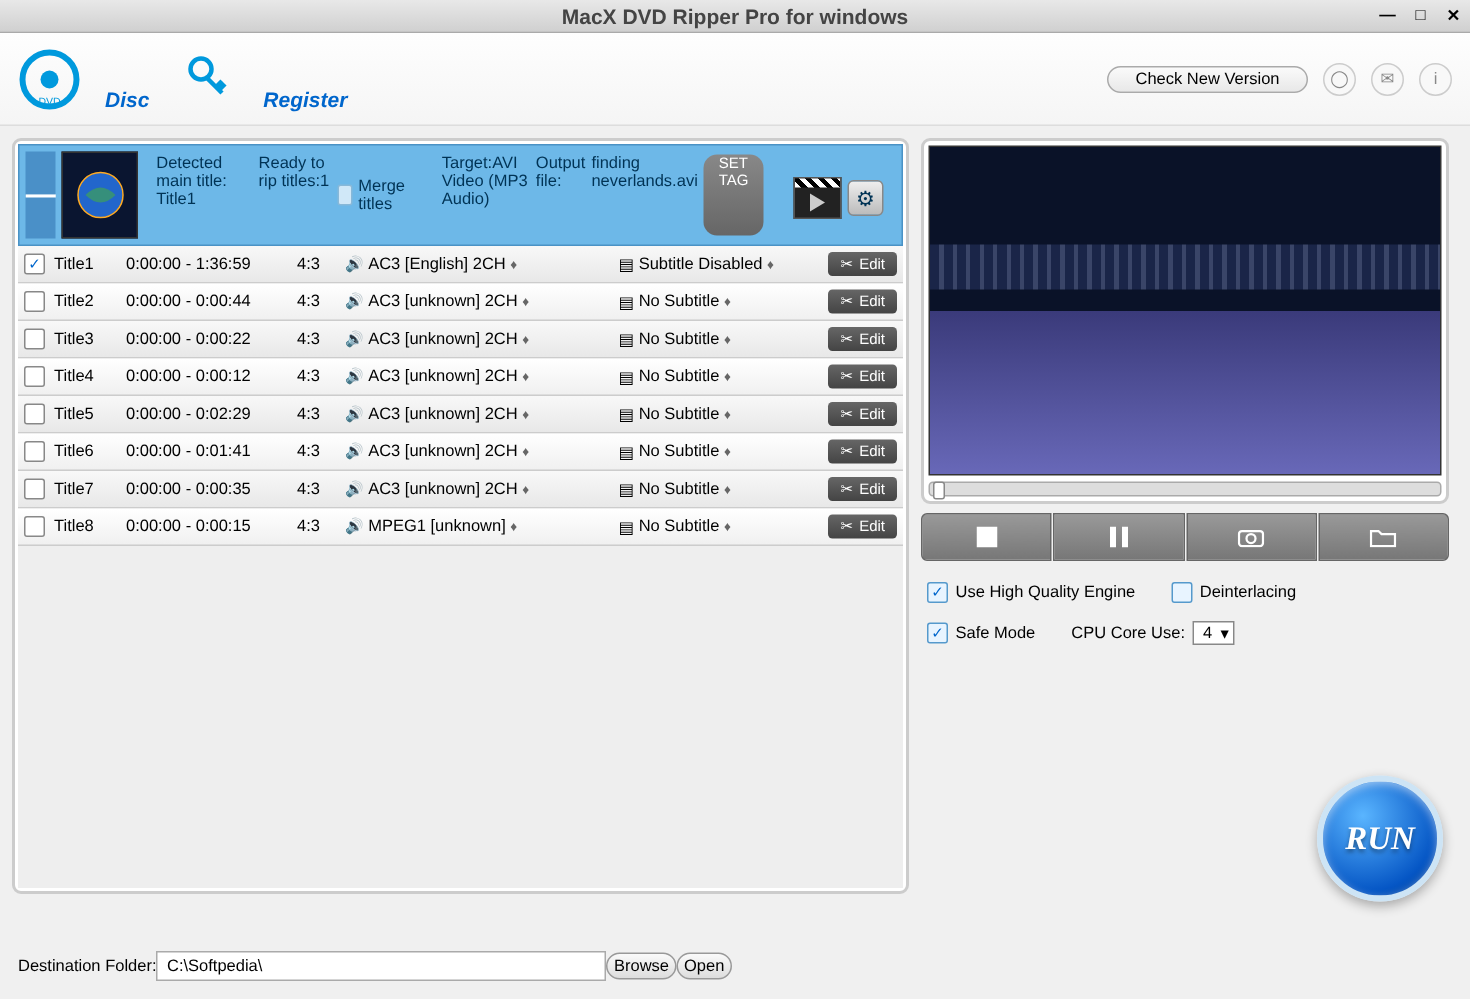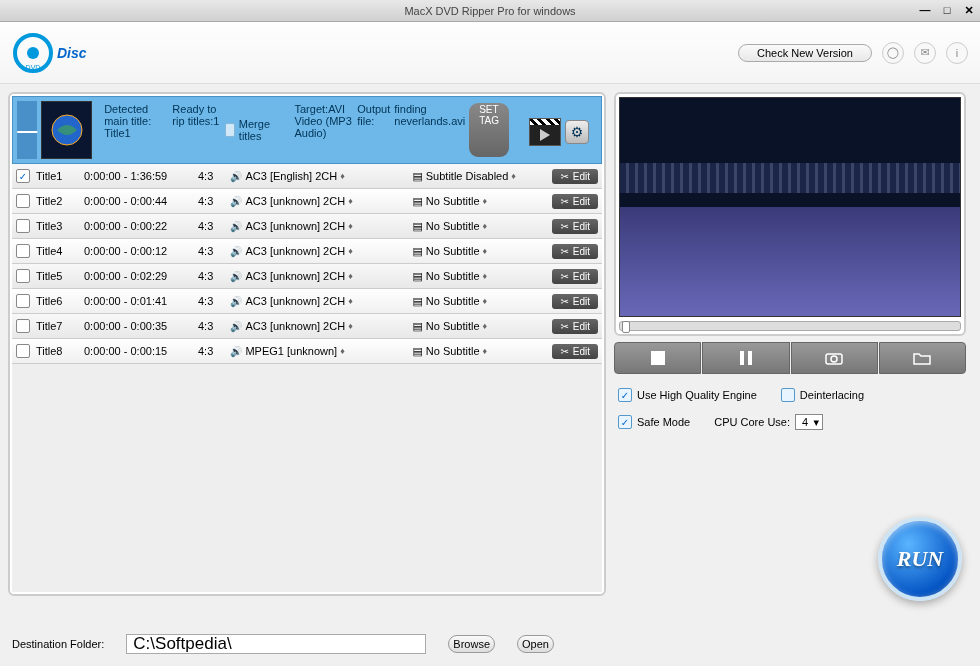--- a/index.html
+++ b/index.html
@@ -1,22 +1,22 @@
 <!DOCTYPE html>
 <html><head>
 <meta charset="utf-8">
 <style>
 * { margin: 0; padding: 0; box-sizing: border-box; font-family: Arial, sans-serif; }
 body { width: 980px; height: 666px; background: #f0f0f0; overflow: hidden; }
 .titlebar { height: 22px; background: linear-gradient(#e8e8e8, #d0d0d0); display: flex; align-items: center; justify-content: center; position: relative; border-bottom: 1px solid #aaa; }
-.titlebar-text { font-size: 11px; font-weight: normal; color: #444; }
+.titlebar-text { font-size: 14px; font-weight: bold; color: #444; }
 .win-controls { position: absolute; right: 4px; display: flex; gap: 8px; }
 .win-btn { width: 14px; height: 14px; font-size: 11px; font-weight: bold; cursor: pointer; text-align: center; }
 .toolbar { height: 62px; background: linear-gradient(#fefefe, #f5f5f5); border-bottom: 1px solid #ddd; display: flex; align-items: center; padding: 0 12px; gap: 18px; }
-.tb-item { display: flex; align-items: center; gap: 3px; cursor: pointer; }
+.tb-item { display: flex; align-items: flex-end; gap: 16px; cursor: pointer; }
 .tb-icon { width: 42px; height: 42px; display: flex; align-items: center; justify-content: center; }
 .tb-label { font-size: 14px; color: #0066cc; font-style: italic; font-weight: bold; }
 .tb-right { margin-left: auto; display: flex; align-items: center; gap: 10px; justify-content: flex-end; }
 .check-version { background: linear-gradient(#fafafa,#e8e8e8); border: 1px solid #aaa; border-radius: 11px; padding: 2px 18px; font-size: 11px; cursor: pointer; }
 .mini-btn { width: 22px; height: 22px; border-radius: 50%; border: 1px solid #ccc; background: #f8f8f8; display: flex; align-items: center; justify-content: center; font-size: 11px; cursor: pointer; color: #888; }
 .main { display: flex; padding: 8px; gap: 8px; height: 520px; }
 .left-panel { width: 598px; background: #fff; border: 2px solid #ccc; border-radius: 6px; padding: 2px; display: flex; flex-direction: column; }
 .info-header { background: #6db8e8; display: flex; padding: 4px; gap: 4px; border: 1px solid #4a92c5; }
 .collapse-btn { width: 36px; background: #4a90c8; display: flex; align-items: center; justify-content: center; color: #fff; font-size: 20px; font-weight: bold; cursor: pointer; }
 .thumb { width: 88px; height: 58px; background: #0a1530; display: flex; align-items: center; justify-content: center; border: 1px solid #333; }
@@ -51,22 +51,22 @@
 .play-controls { display: flex; gap: 1px; height: 32px; }
 .pc-btn { flex: 1; background: linear-gradient(#999,#777); display: flex; align-items: center; justify-content: center; color: #fff; cursor: pointer; border: 1px solid #666; }
 .pc-btn:first-child { border-radius: 4px 0 0 4px; }
 .pc-btn:last-child { border-radius: 0 4px 4px 0; }
 .options-area { padding: 8px 4px; font-size: 11px; }
 .opt-row { display: flex; align-items: center; gap: 24px; margin-bottom: 12px; }
 .opt-item { display: flex; align-items: center; gap: 5px; }
 .opt-cb { width: 14px; height: 14px; border: 1px solid #5599cc; background: #e8f4ff; border-radius: 2px; display: flex; align-items: center; justify-content: center; font-size: 10px; color: #0066cc; }
 .cpu-sel { border: 1px solid #888; padding: 1px 14px 1px 6px; font-size: 11px; background: #fff; cursor: pointer; position: relative; }
 .run-btn { width: 84px; height: 84px; border-radius: 50%; background: radial-gradient(circle at 35% 30%, #5ab5ff, #0556c5 70%, #033a8a); border: 4px solid #cde4f5; box-shadow: 0 3px 8px rgba(0,0,0,0.3), inset 0 2px 6px rgba(255,255,255,0.5); display: flex; align-items: center; justify-content: center; color: #fff; font-size: 22px; font-weight: bold; font-style: italic; font-family: Georgia, serif; cursor: pointer; position: absolute; right: 18px; bottom: 65px; text-shadow: 0 2px 3px rgba(0,0,0,0.4); }
-.bottom-bar { position: absolute; bottom: 12px; left: 12px; display: flex; align-items: center; gap: 22px; font-size: 11px; }
-.dest-input { width: 300px; height: 20px; border: 1px solid #aaa; padding: 4px 6px; font-size: 17px; background: #fff; }
+.bottom-bar { position: absolute; bottom: 12px; left: 12px; display: flex; align-items: center; gap: 0; font-size: 11px; }
+.dest-input { width: 300px; height: 20px; border: 1px solid #aaa; padding: 4px 6px; font-size: 11px; background: #fff; }
 .pill-btn { background: linear-gradient(#fafafa,#ddd); border: 1px solid #999; border-radius: 10px; padding: 2px 4px; font-size: 11px; cursor: pointer; }
 svg { display: block; }
 </style>
 </head>
 <body>
 
 <div class="titlebar">
   <span class="titlebar-text">MacX DVD Ripper Pro for windows</span>
   <div class="win-controls">
     <span class="win-btn">—</span>
@@ -79,20 +79,29 @@
   <div class="tb-item">
     <span class="tb-icon">
         <svg width="42" height="42">
           <circle cx="21" cy="21" r="18" fill="none" stroke="#0099dd" stroke-width="4"></circle>
           <circle cx="21" cy="21" r="6" fill="#0099dd"></circle>
           <text x="21" y="38" font-size="7" fill="#0099dd" text-anchor="middle">DVD</text>
         </svg>
       </span>
     <span class="tb-label">Disc</span>
   </div>
+  <div class="tb-item">
+    <span class="tb-icon">
+        <svg width="42" height="42">
+          <circle cx="16" cy="14" r="7" fill="none" stroke="#0099dd" stroke-width="3"></circle>
+          <path d="M20 20 L30 30 M26 26 L30 22 M28 28 L32 24" stroke="#0099dd" stroke-width="3"></path>
+        </svg>
+      </span>
+    <span class="tb-label">Register</span>
+  </div>
   <div class="tb-right">
     <button class="check-version">Check New Version</button>
     <div class="mini-btn">◯</div>
     <div class="mini-btn">✉</div>
     <div class="mini-btn">i</div>
   </div>
 </div>
 
 <div class="main">
   <div class="left-panel">

